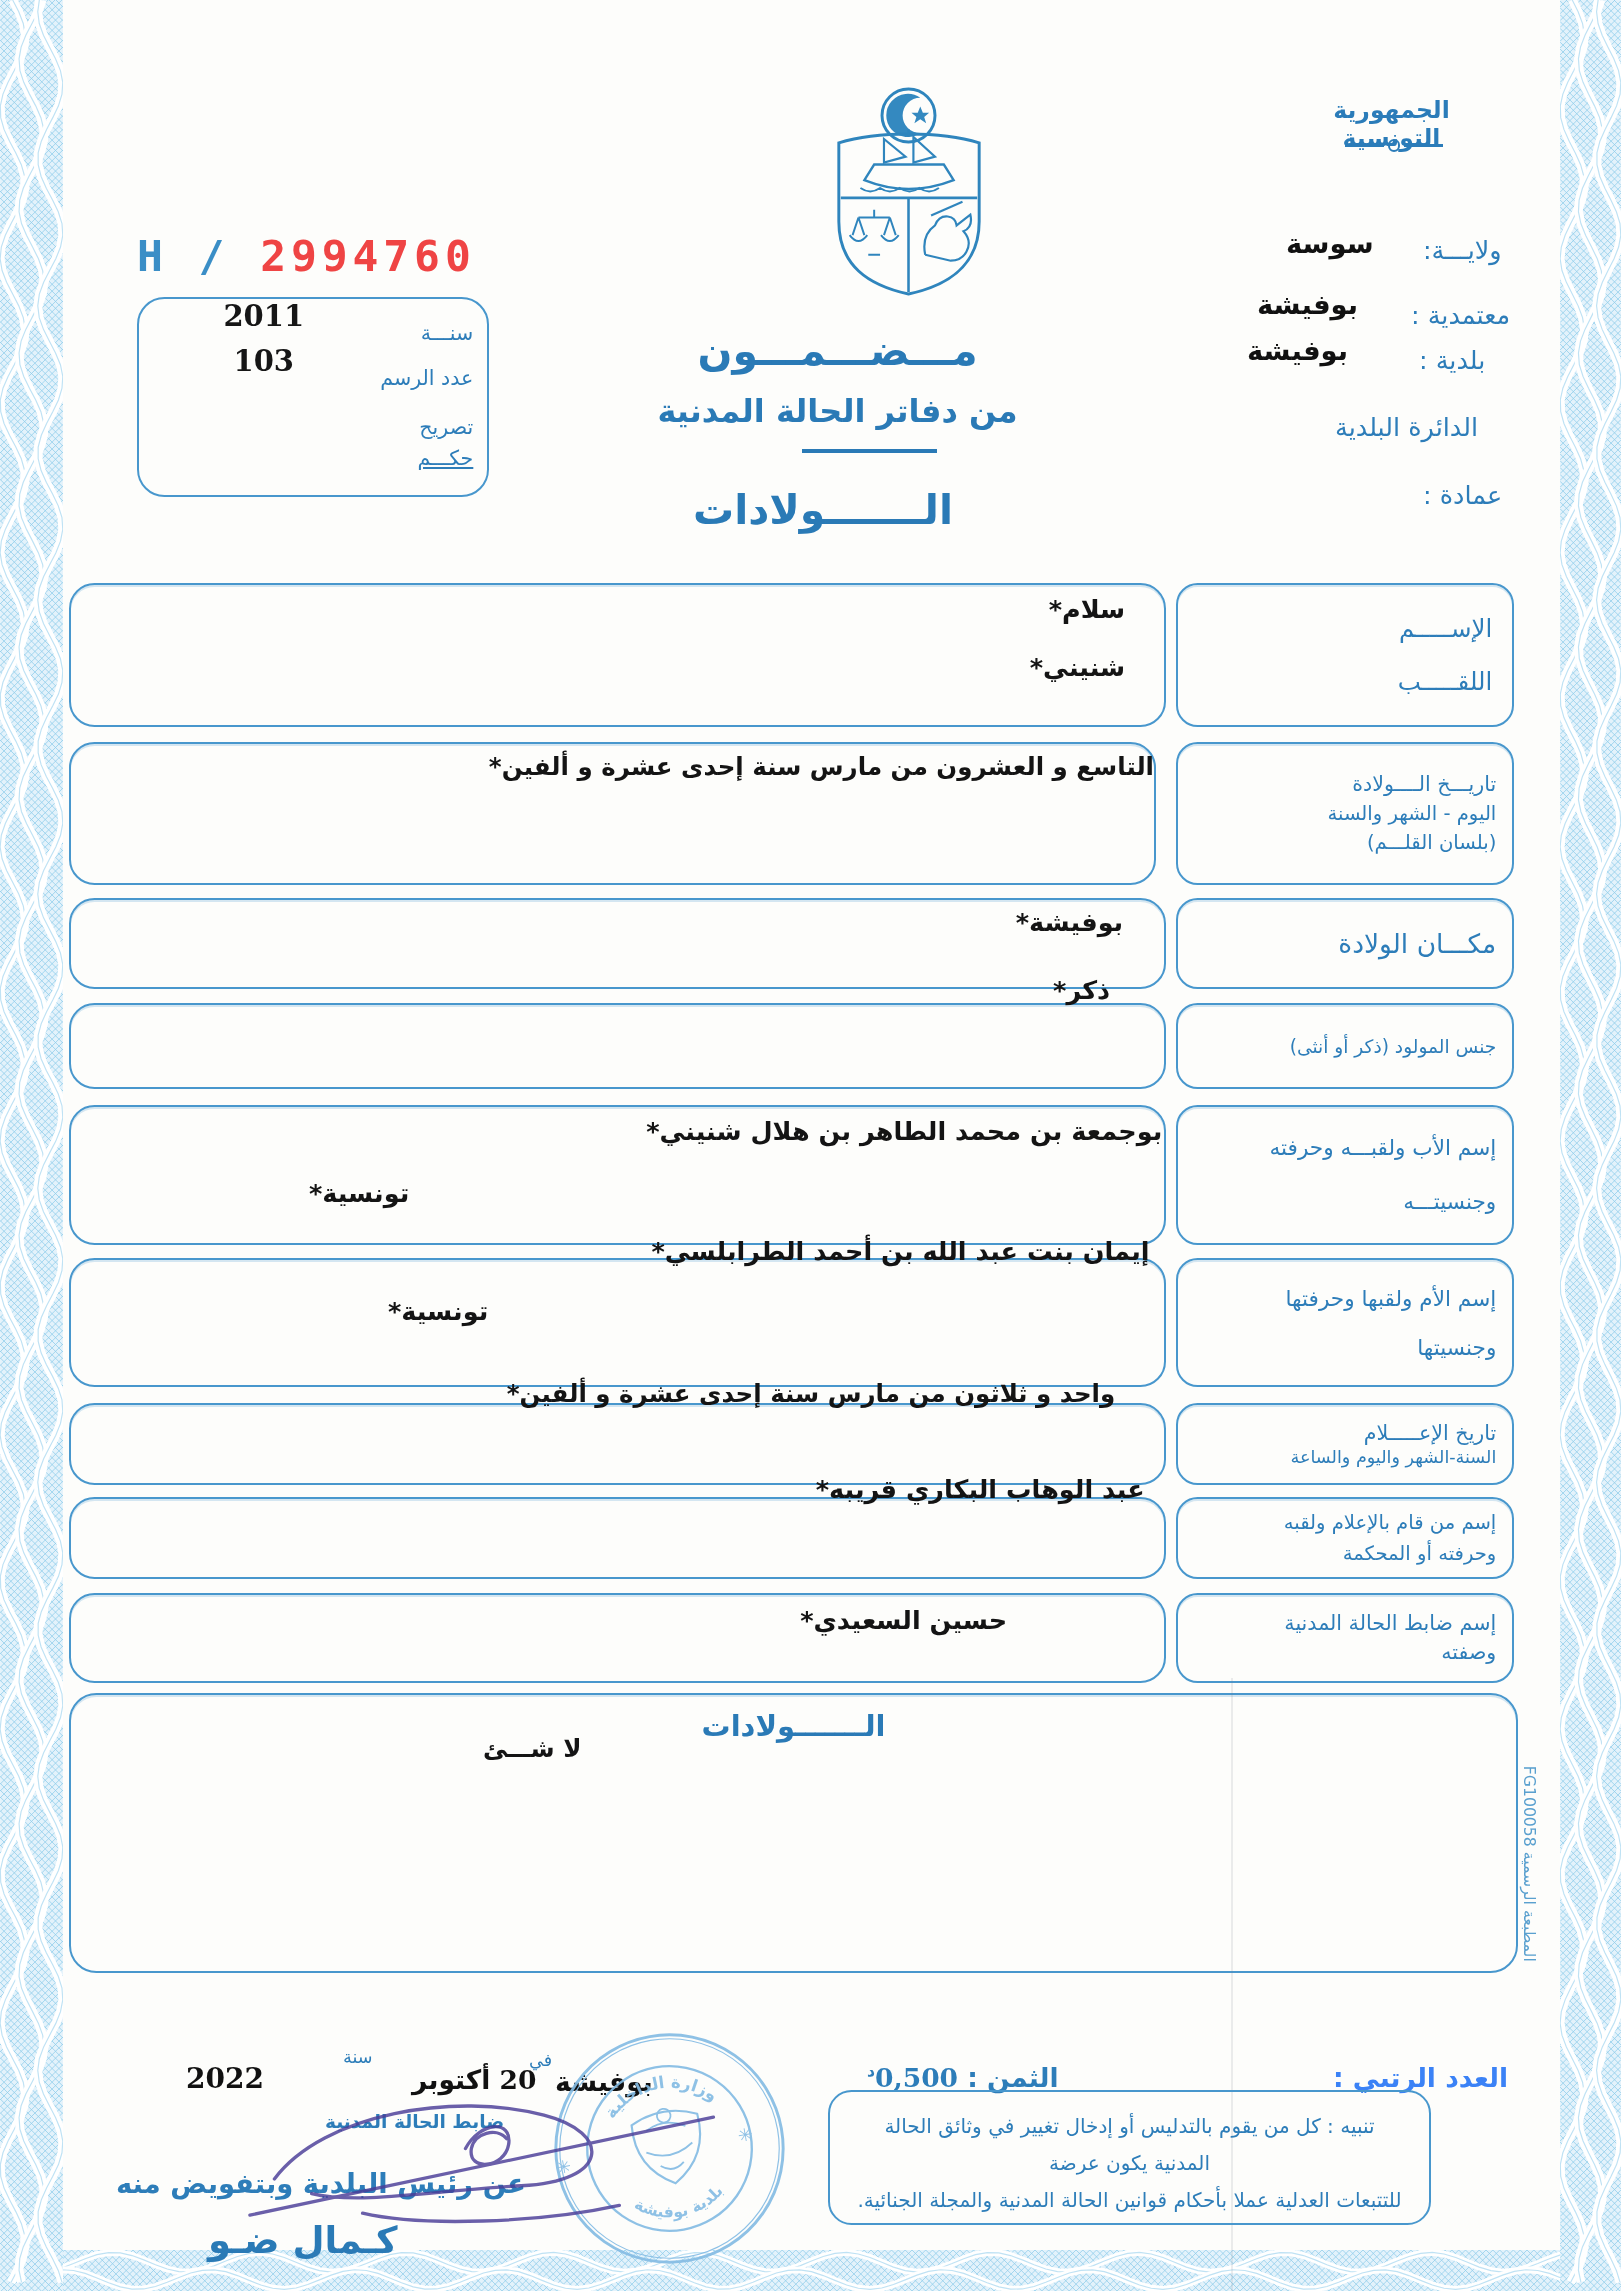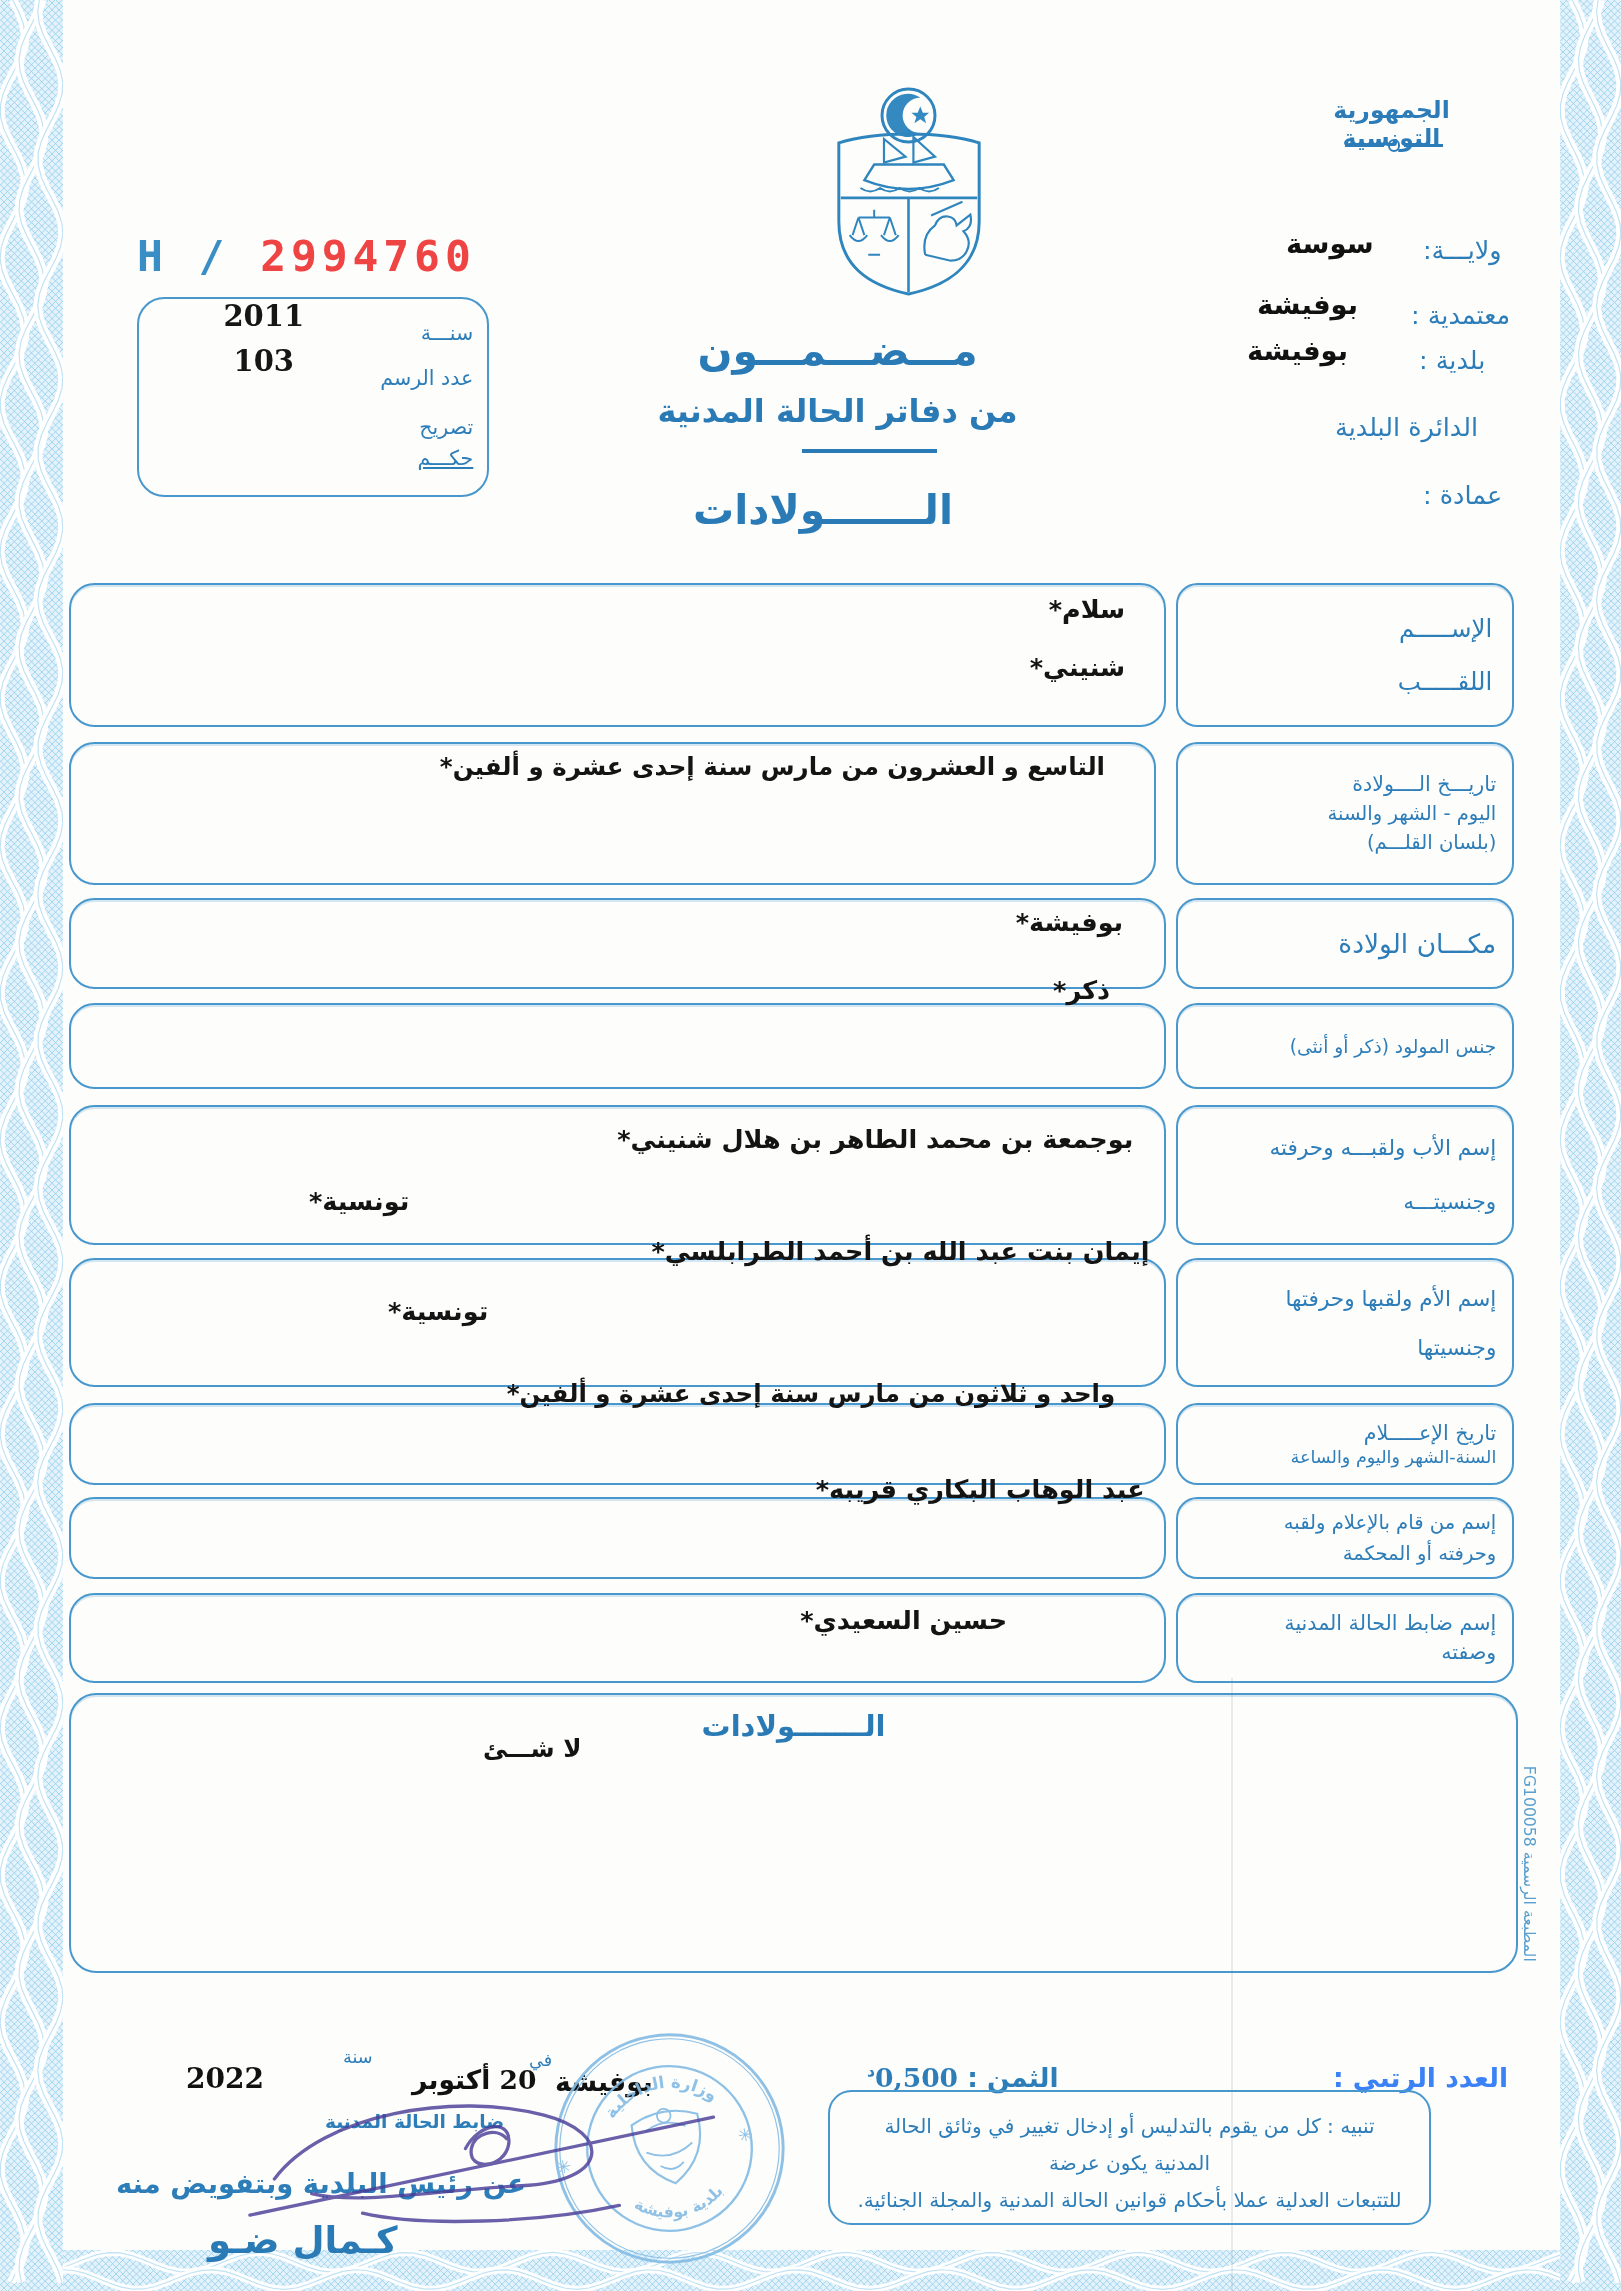--- a/index.html
+++ b/index.html
@@ -66,24 +66,24 @@
   .r2 .ll2,.r2 .ll3{font-size:19.6px;}
   .r3 .lbox{font-size:26.5px;justify-content:center;}
   .r4 .lbox{font-size:18.6px;justify-content:center;}
   .r5 .lbox,.r6 .lbox{font-size:21.6px;padding:13.7px 15.7px;}
   .r7 .lbox{font-size:20.6px;justify-content:center;gap:2px;}
   .r7 .ll2{font-size:17.6px;}
   .r8 .lbox{font-size:19.6px;justify-content:center;gap:7.8px;}
   .r9 .lbox{font-size:20.6px;padding:13.7px 15.7px;}
   .r1 .v0{margin-top:7.8px;padding-right:39px;}
   .r1 .v1{margin-top:25.5px;padding-right:39px;}
-  .r2 .v0{margin-top:7.8px;padding-right:49px;font-size:24.5px;}
+  .r2 .v0{margin-top:7.8px;font-size:24.5px;}
   .r3 .v0{margin-top:5.9px;padding-right:41px;}
   .r4 .v0{margin-top:-31px;padding-right:54px;}
-  .r5 .v0{margin-top:16px;padding-right:31px;}
+  .r5 .v0{margin-top:8px;padding-right:2px;}
   .r5 .v1{margin-top:29px;padding-right:755px;}
   .r6 .v0{margin-top:-25.5px;padding-right:14.7px;}
   .r6 .v1{margin-top:27.4px;padding-right:676px;}
   .r7 .v0{margin-top:-27.4px;padding-right:49px;font-size:24.5px;}
   .r8 .v0{margin-top:-25.5px;padding-right:19.6px;}
   .r9 .v0{margin-top:9.8px;padding-right:157px;}
 
   
   .notesbox{left:69px;top:1693px;width:1445px;height:276px;border:2.9px solid #4897cd;border-radius:27.4px;
             box-shadow:inset 0 2px 0 rgba(70,150,203,.22);}

